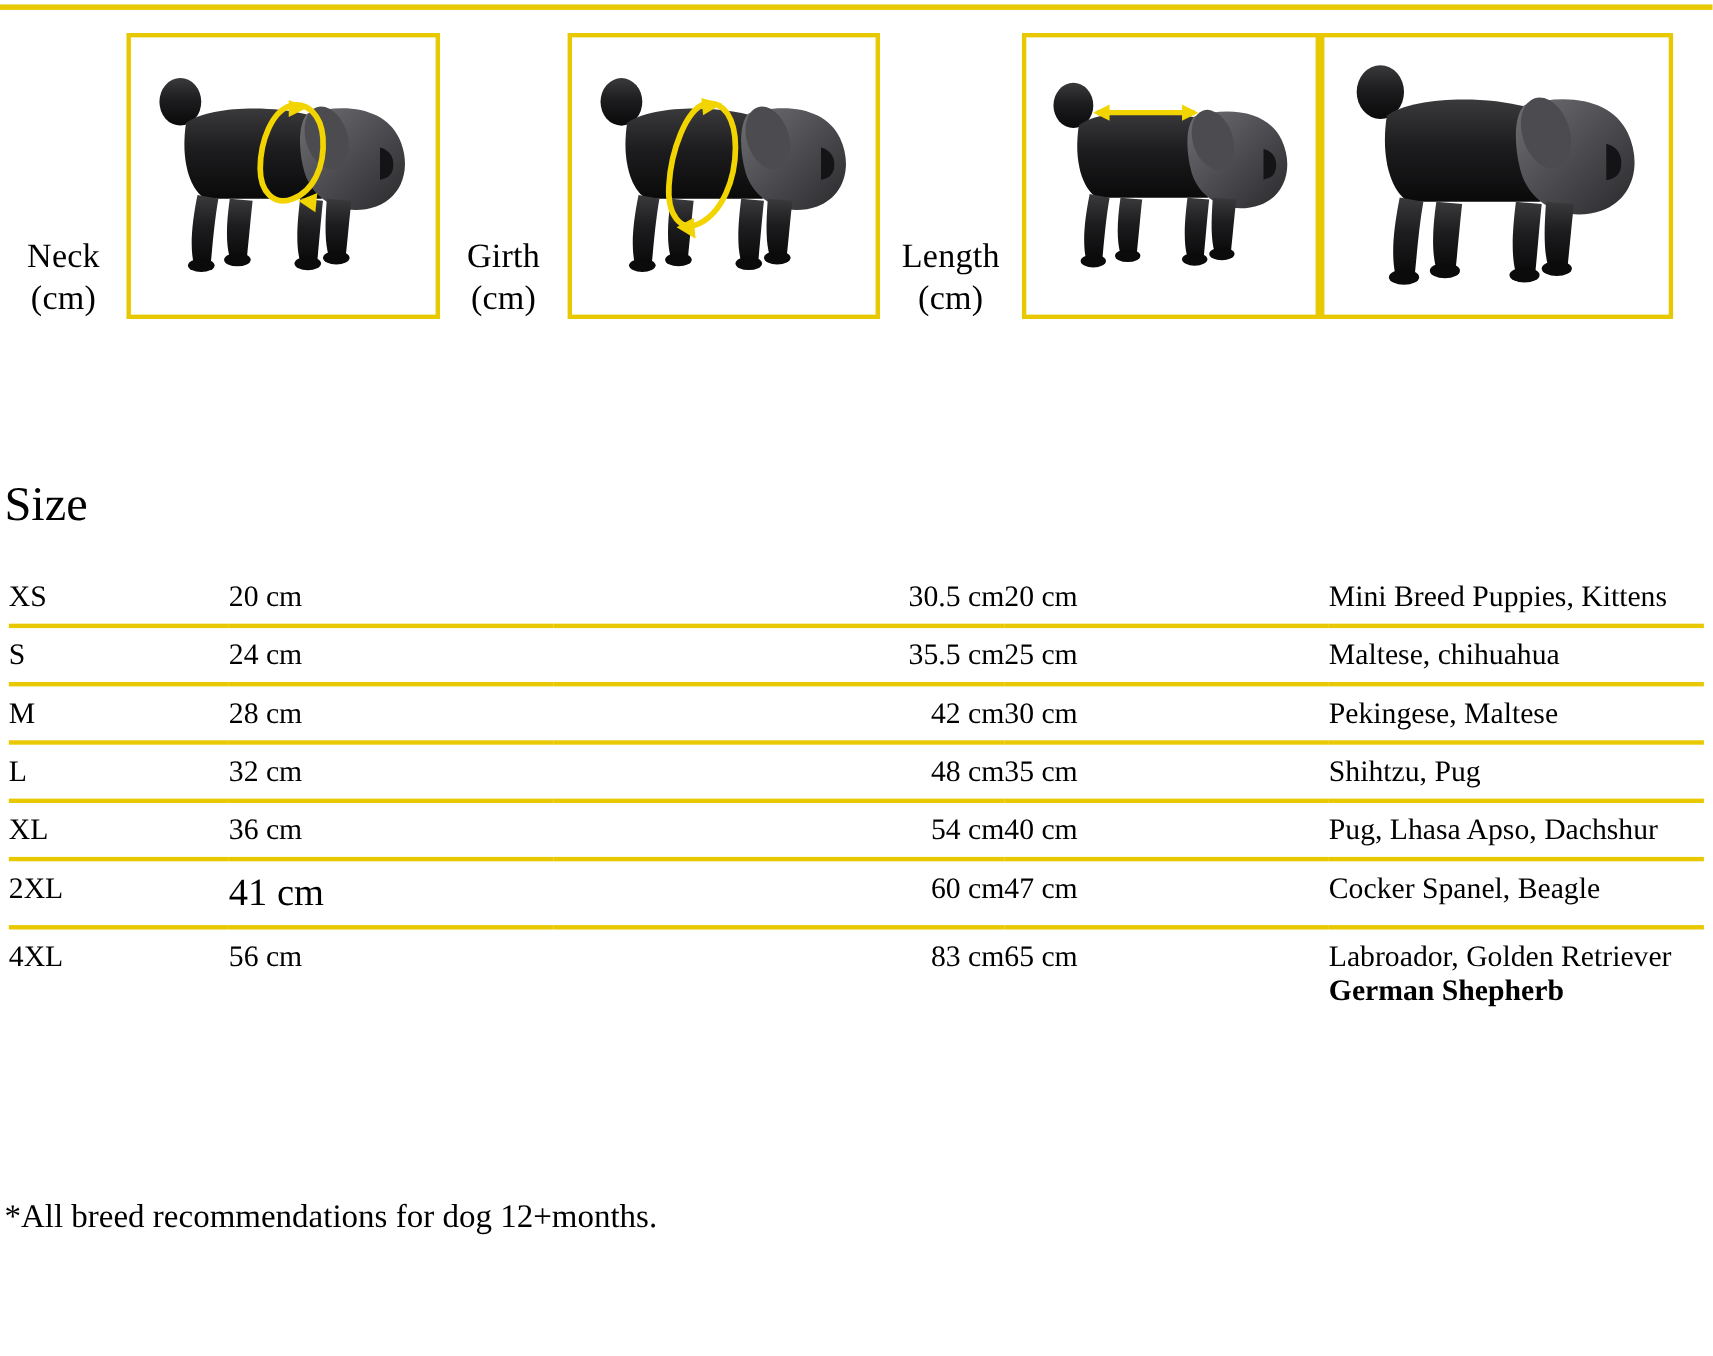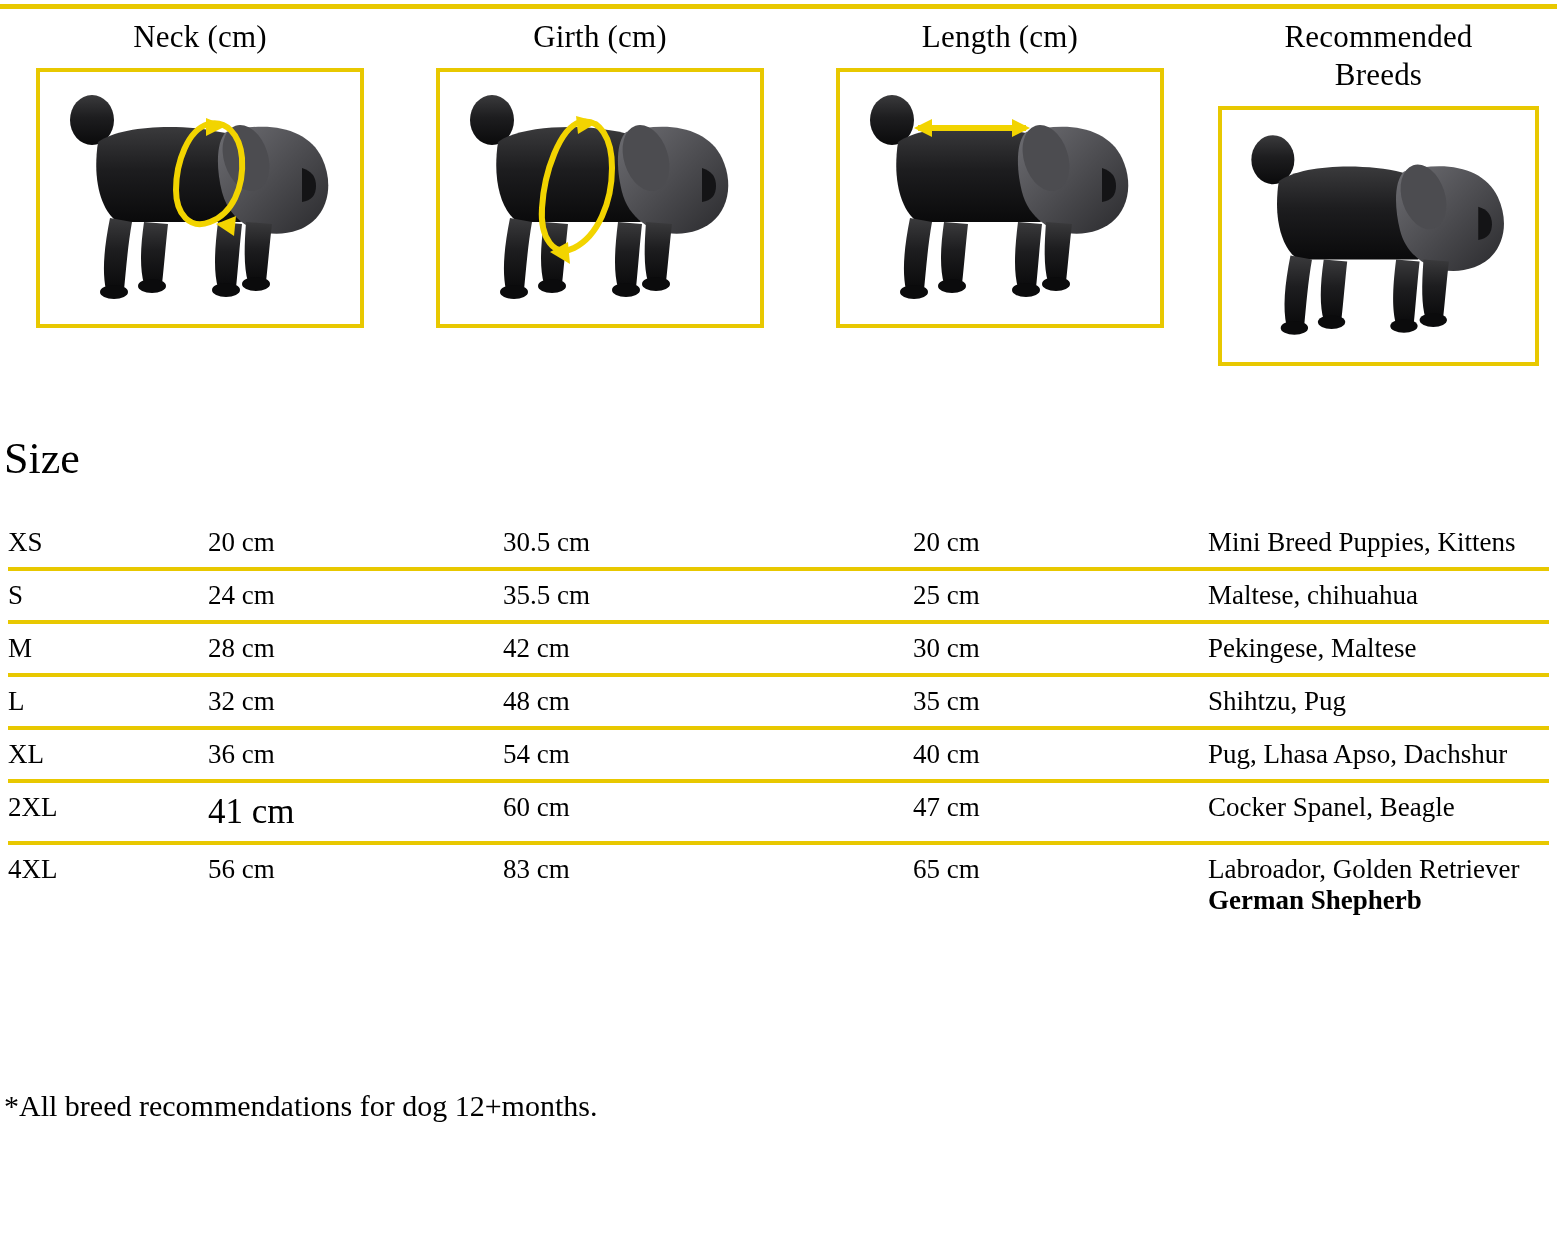--- a/index.html
+++ b/index.html
@@ -33,22 +33,22 @@
   
   .measure-row {
     position: absolute;
     top: 18px;
     left: 0;
     width: 1557px;
     display: flex;
   }
   .measure-col {
     display: flex;
-    flex-direction: column;
-    align-items: center;
+    flex-direction: row;
+    align-items: flex-end;
   }
   .measure-col.c1 { width: 400px; }
   .measure-col.c2 { width: 400px; }
   .measure-col.c3 { width: 400px; }
   .measure-col.c4 { width: 357px; }
 
   .measure-title {
     font-size: 31px;
     line-height: 38px;
     text-align: center;
@@ -96,21 +96,21 @@
   table.size-table td {
     padding: 9px 0 9px 0;
     vertical-align: top;
     border-bottom: 4px solid #e8c800;
   }
   table.size-table tr:last-child td {
     border-bottom: none;
   }
   td.col-size   { width: 200px; padding-left: 14px; }
   td.col-neck   { width: 295px; padding-left: 6px; }
-  td.col-girth  { width: 410px; padding-left: 2px; }
+  td.col-girth  { width: 410px; padding-left: 2px; text-align: right; }
   td.col-length { width: 295px; padding-left: 2px; }
   td.col-breeds { padding-left: 2px; }
 
   .big-val { font-size: 35px; }
 
   .breed-line2 { display: block; font-weight: bold; }
 
   
   .notes {
     position: absolute;
@@ -236,22 +236,20 @@
             <ellipse cx="216" cy="212" rx="14" ry="7" fill="#0b0b0c"></ellipse>
             <line x1="78" y1="56" x2="186" y2="56" stroke="#f2d400" stroke-width="6"></line>
             <path d="M74 56 l18 -9 l0 18 Z" fill="#f2d400"></path>
             <path d="M190 56 l-18 -9 l0 18 Z" fill="#f2d400"></path>
           </svg>
         </div>
       </div>
     </div>
 
     <div class="measure-col c4">
-      <div class="measure-title">Recommended
-Breeds</div>
       <div class="img-box">
         <div class="dog">
           <svg viewBox="0 0 320 252" xmlns="http://www.w3.org/2000/svg">
             <defs>
               <linearGradient id="bodyG4" x1="0" y1="0" x2="0" y2="1">
                 <stop offset="0" stop-color="#3a3a3c"></stop>
                   <stop offset="0.45" stop-color="#1d1d1f"></stop>
                   <stop offset="1" stop-color="#0a0a0b"></stop>
               </linearGradient>
               <linearGradient id="headG4" x1="0" y1="0" x2="1" y2="1">

